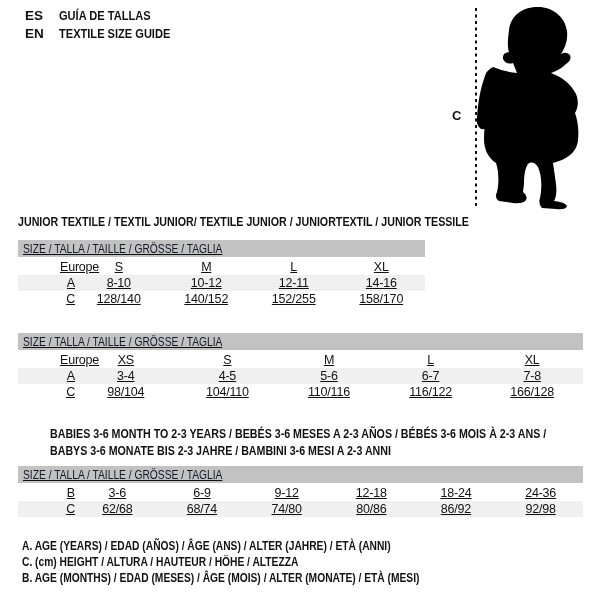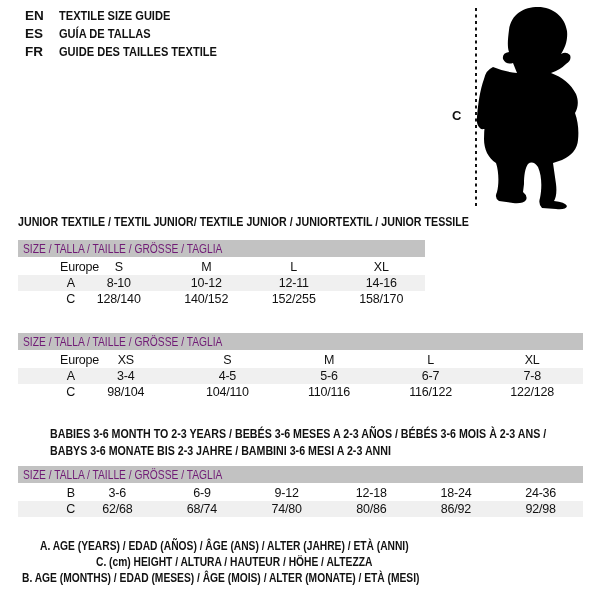--- a/index.html
+++ b/index.html
@@ -11,59 +11,55 @@
 
   
   .langs{position:absolute;left:25px;top:6px;}
   .lang-row{display:flex;align-items:center;height:18px;font-size:13.5px;font-weight:700;}
   .lang-code{width:34px;flex:none;}
 
   
   .figure{position:absolute;left:430px;top:0;width:170px;height:215px;}
 
   
-  .size-table{position:absolute;left:18px;}
+  .size-table{position:absolute;left:18px;text-decoration:underline;}
   .t1{top:215px;width:407px;}
   .t2{top:318px;width:565px;}
   .t3{top:425px;width:565px;}
   .t-title{font-size:13px;font-weight:700;line-height:13px;white-space:nowrap;}
   .t3 .t-title{line-height:17px;padding-left:32px;}
   .t1 .t-bar{margin-top:12px;}
   .t2 .t-bar{margin-top:15px;}
   .t3 .t-bar{margin-top:7px;}
   .t-bar{
     height:17px;display:flex;align-items:center;padding-left:5px;
-    font-size:12.5px;color:#701a75;margin-bottom:2px;
+    font-size:12.5px;color:#0f172a;margin-bottom:2px;
   }
   .t-row{display:grid;height:16px;align-items:center;font-size:12.5px;letter-spacing:-0.2px;}
   .t-row .rlabel{padding-left:5px;text-align:right;margin-left:37px;}
   .t-row .cell{text-align:center;}
   .subsz{font-size:9px;position:relative;top:2px;}
 
   
   .footnotes{position:absolute;left:22px;top:538px;}
-  .fn{height:16px;line-height:16px;font-size:12.5px;font-weight:700;text-align:center;}
+  .fn{height:16px;line-height:16px;font-size:12.5px;font-weight:700;}
 </style>
 </head>
 <body>
 
 <div class="page">
 
   <div class="langs">
       <div class="lang-row">
-        <span class="lang-code">EN</span>
-        <span class="lang-title cond">TEXTILE SIZE GUIDE</span>
-      </div>
-      <div class="lang-row">
         <span class="lang-code">ES</span>
         <span class="lang-title cond">GUÍA DE TALLAS</span>
       </div>
       <div class="lang-row">
-        <span class="lang-code">FR</span>
-        <span class="lang-title cond">GUIDE DES TAILLES TEXTILE</span>
+        <span class="lang-code">EN</span>
+        <span class="lang-title cond">TEXTILE SIZE GUIDE</span>
       </div>
     </div>
 
   <div class="figure">
     <svg width="170" height="215" viewBox="0 0 170 215">
       <line x1="46" y1="8" x2="46" y2="206" stroke="#111" stroke-width="2" stroke-dasharray="3 3.5"></line>
       <text x="22" y="120" font-size="13" font-weight="bold" fill="#111">C</text>
       <path fill="#000000" d="M108,7
            C123,7 135,17 137,31
            C138,40 135,48 131,54
@@ -146,21 +142,21 @@
         <span class="cell">5-6</span>
         <span class="cell">6-7</span>
         <span class="cell">7-8</span>
       </div>
       <div class="t-row" style="grid-template-columns: 57px repeat(5, 1fr);">
         <span class="rlabel">C</span>
         <span class="cell">98/104</span>
         <span class="cell">104/110</span>
         <span class="cell">110/116</span>
         <span class="cell">116/122</span>
-        <span class="cell">122/128</span>
+        <span class="cell">166/128</span>
       </div>
     </div>
   <div class="size-table t3">
       <div class="t-title"><span class="cond"><span>BABIES 3-6 MONTH TO 2-3 YEARS / BEBÉS 3-6 MESES A 2-3 AÑOS / BÉBÉS 3-6 MOIS À 2-3 ANS /</span></span></div>
       <div class="t-title"><span class="cond"><span>BABYS 3-6 MONATE BIS 2-3 JAHRE / BAMBINI 3-6 MESI A 2-3 ANNI</span></span></div>
       <div class="t-bar" style="background: rgb(194, 194, 194);">
         <span class="cond">SIZE / TALLA / TAILLE / GRÖSSE / TAGLIA</span>
       </div>
       <div class="t-row" style="grid-template-columns: 57px repeat(6, 1fr);">
         <span class="rlabel">B</span>

